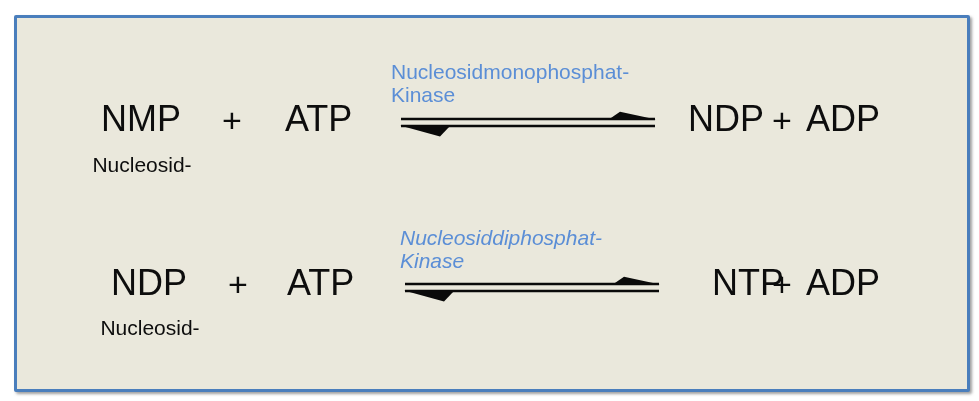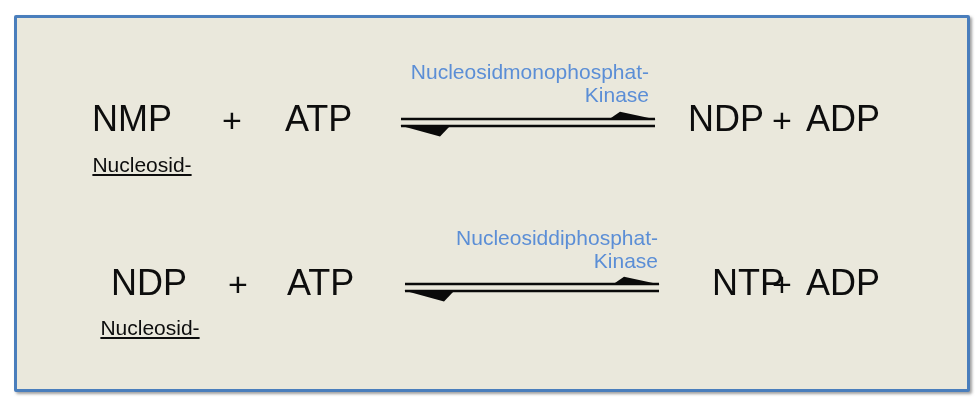--- a/index.html
+++ b/index.html
@@ -35,56 +35,55 @@
   }
   .plus {
     position: absolute;
     font-size: 34px;
     line-height: 38px;
     color: #0d0d0d;
   }
   .enzyme {
     position: absolute;
     width: 258px;
-    text-align: right;
+    text-align: left;
     font-size: 21px;
     line-height: 23px;
     color: #5b8ed6;
     white-space: nowrap;
   }
   .sublabel {
     position: absolute;
     width: 172px;
     text-align: center;
     font-size: 21px;
     line-height: 23px;
     color: #0d0d0d;
     white-space: nowrap;
-    text-decoration: underline;
   }
   .arrow {
     position: absolute;
     width: 260px;
     height: 28px;
   }
   
-  .r1-substrate { left: 92px; top: 100px; }
+  .r1-substrate { left: 101px; top: 100px; }
   .r1-plus1     { left: 222px; top: 101px; }
   .r1-cofactor  { left: 285px; top: 100px; }
   .r1-enzyme    { left: 391px; top: 60px;  }
   .r1-arrow     { left: 398px; top: 111px; }
   .r1-product   { left: 688px; top: 100px; }
   .r1-plus2     { left: 772px; top: 101px; }
   .r1-byproduct { left: 806px; top: 100px; }
   .r1-sublabel  { left: 56px;  top: 153px; }
   
   .r2-substrate { left: 111px; top: 264px; }
   .r2-plus1     { left: 228px; top: 265px; }
   .r2-cofactor  { left: 287px; top: 264px; }
-  .r2-enzyme    { left: 400px; top: 226px; }
+  .r2-enzyme    { left: 400px; top: 226px; font-style: italic; }
   .r2-arrow     { left: 402px; top: 276px; }
   .r2-product   { left: 712px; top: 264px; }
   .r2-plus2     { left: 772px; top: 265px; }
   .r2-byproduct { left: 806px; top: 264px; }
   .r2-sublabel  { left: 64px;  top: 316px; }
 </style>
 </head>
 <body>
 
 <div class="canvas">

